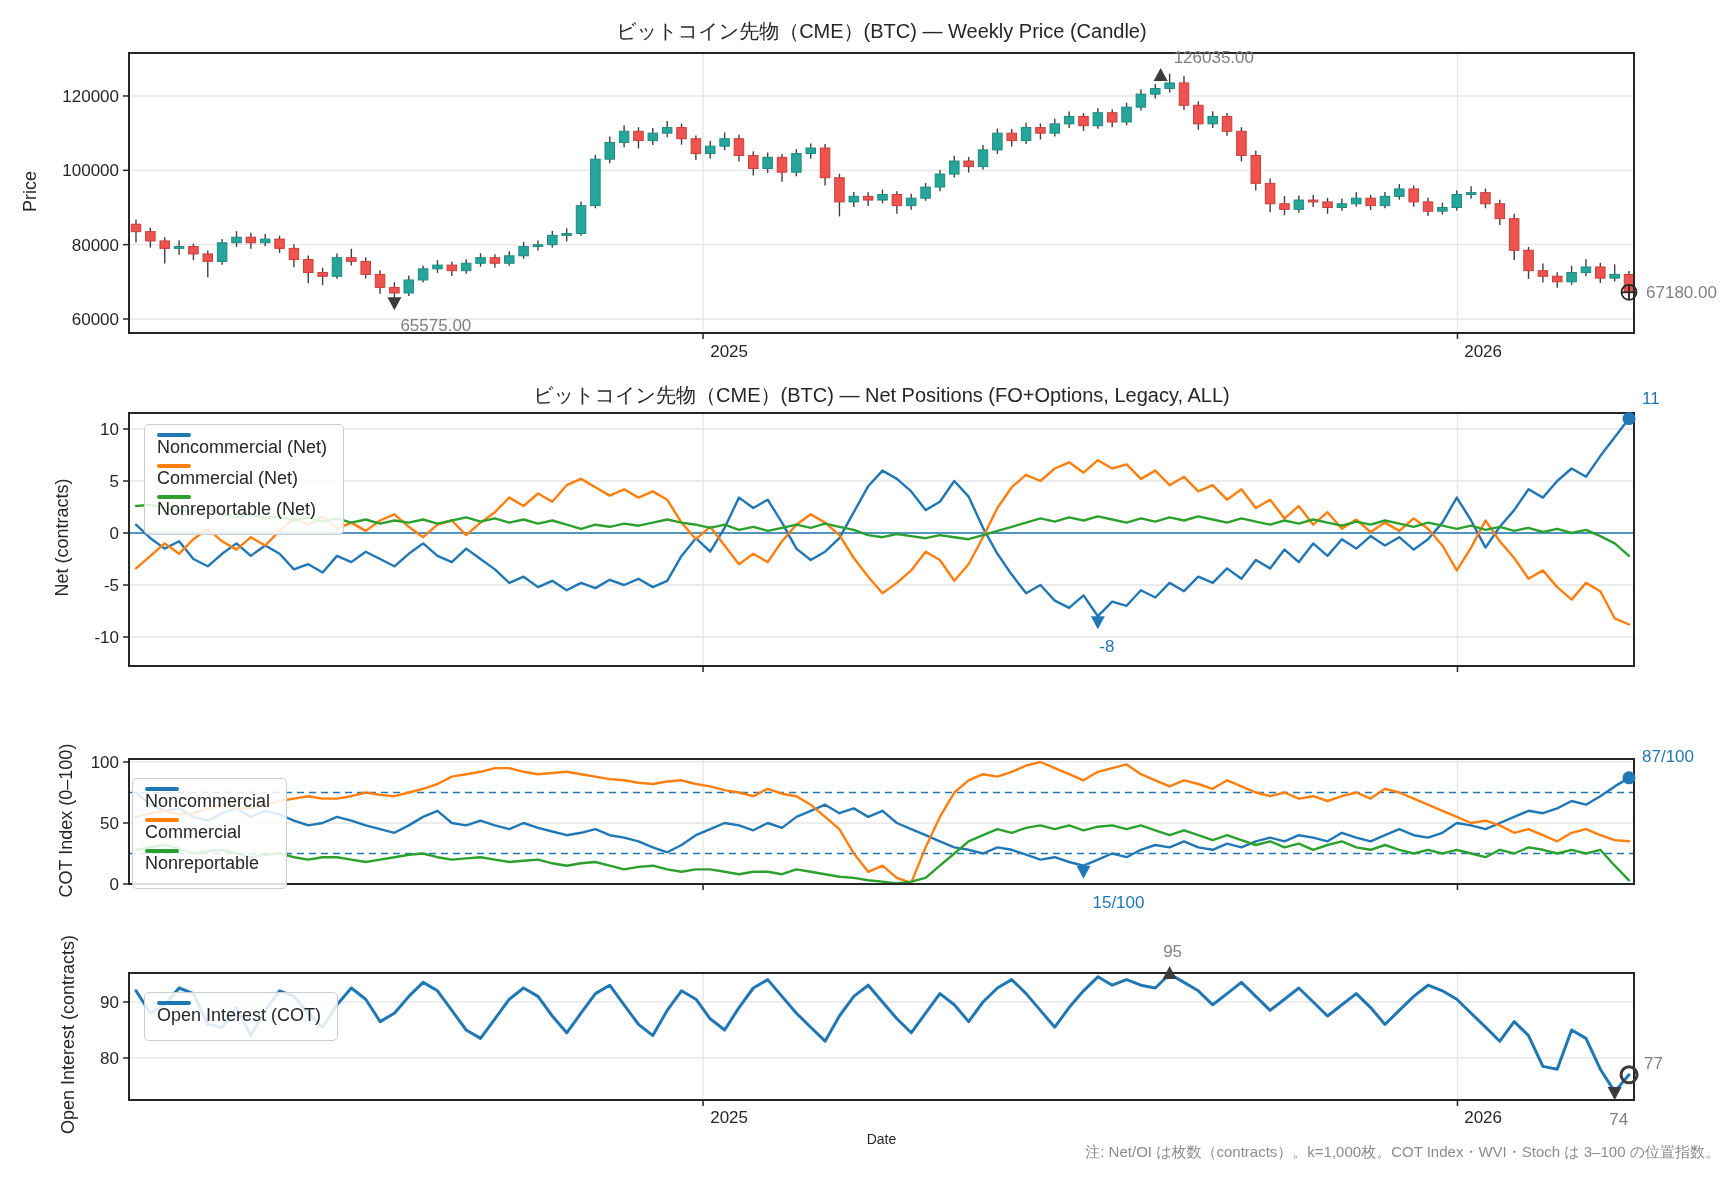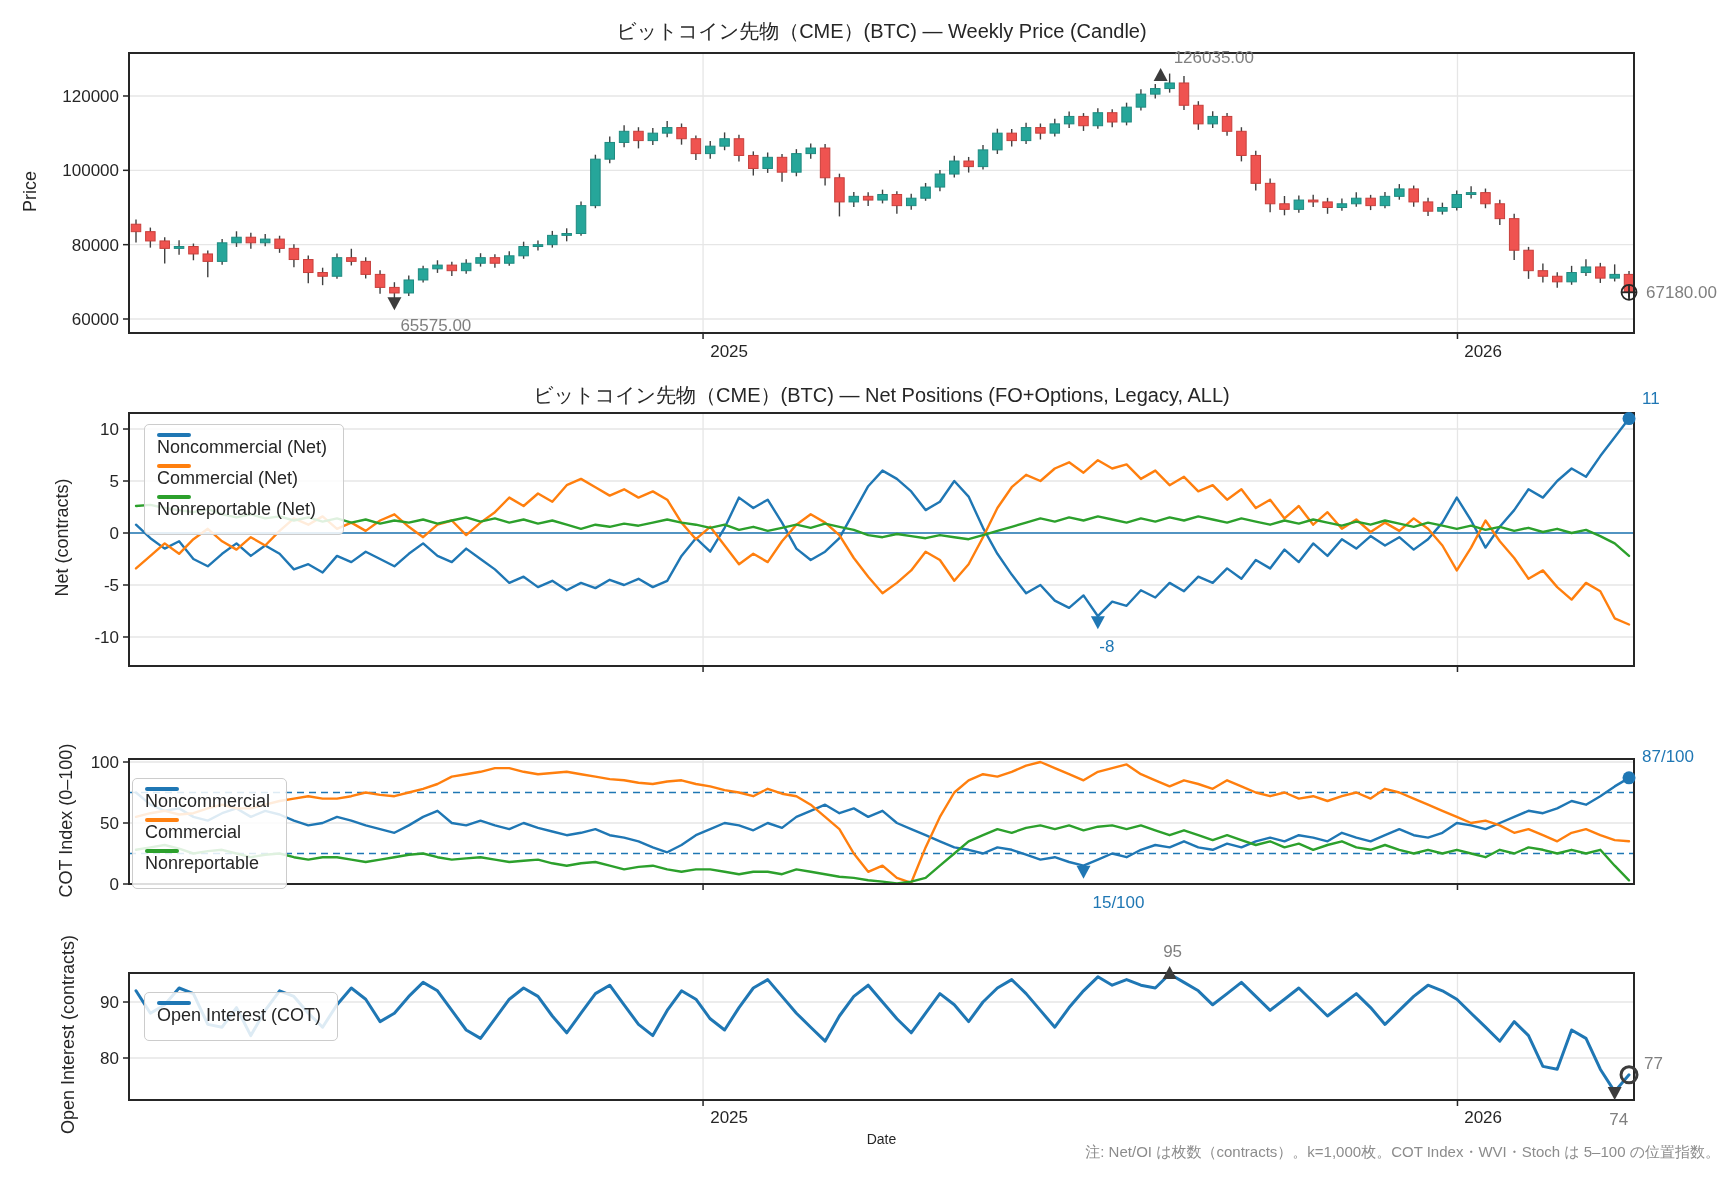--- a/index.html
+++ b/index.html
@@ -377,14 +377,14 @@
     </div>
   </div>
 
   <div class="legend" style="left:144px;top:984px;margin-top:8px;">
     <div class="legend-item">
       <span class="swatch" style="background: rgb(31, 119, 180);"></span>
       <span class="legend-label">Open Interest (COT)</span>
     </div>
   </div>
 
-  <div class="note">注: Net/OI は枚数（contracts）。k=1,000枚。COT Index・WVI・Stoch は 5–100 の位置指数。</div>
+  <div class="note">注: Net/OI は枚数（contracts）。k=1,000枚。COT Index・WVI・Stoch は 3–100 の位置指数。</div>
 </div>
 
 </body></html>

